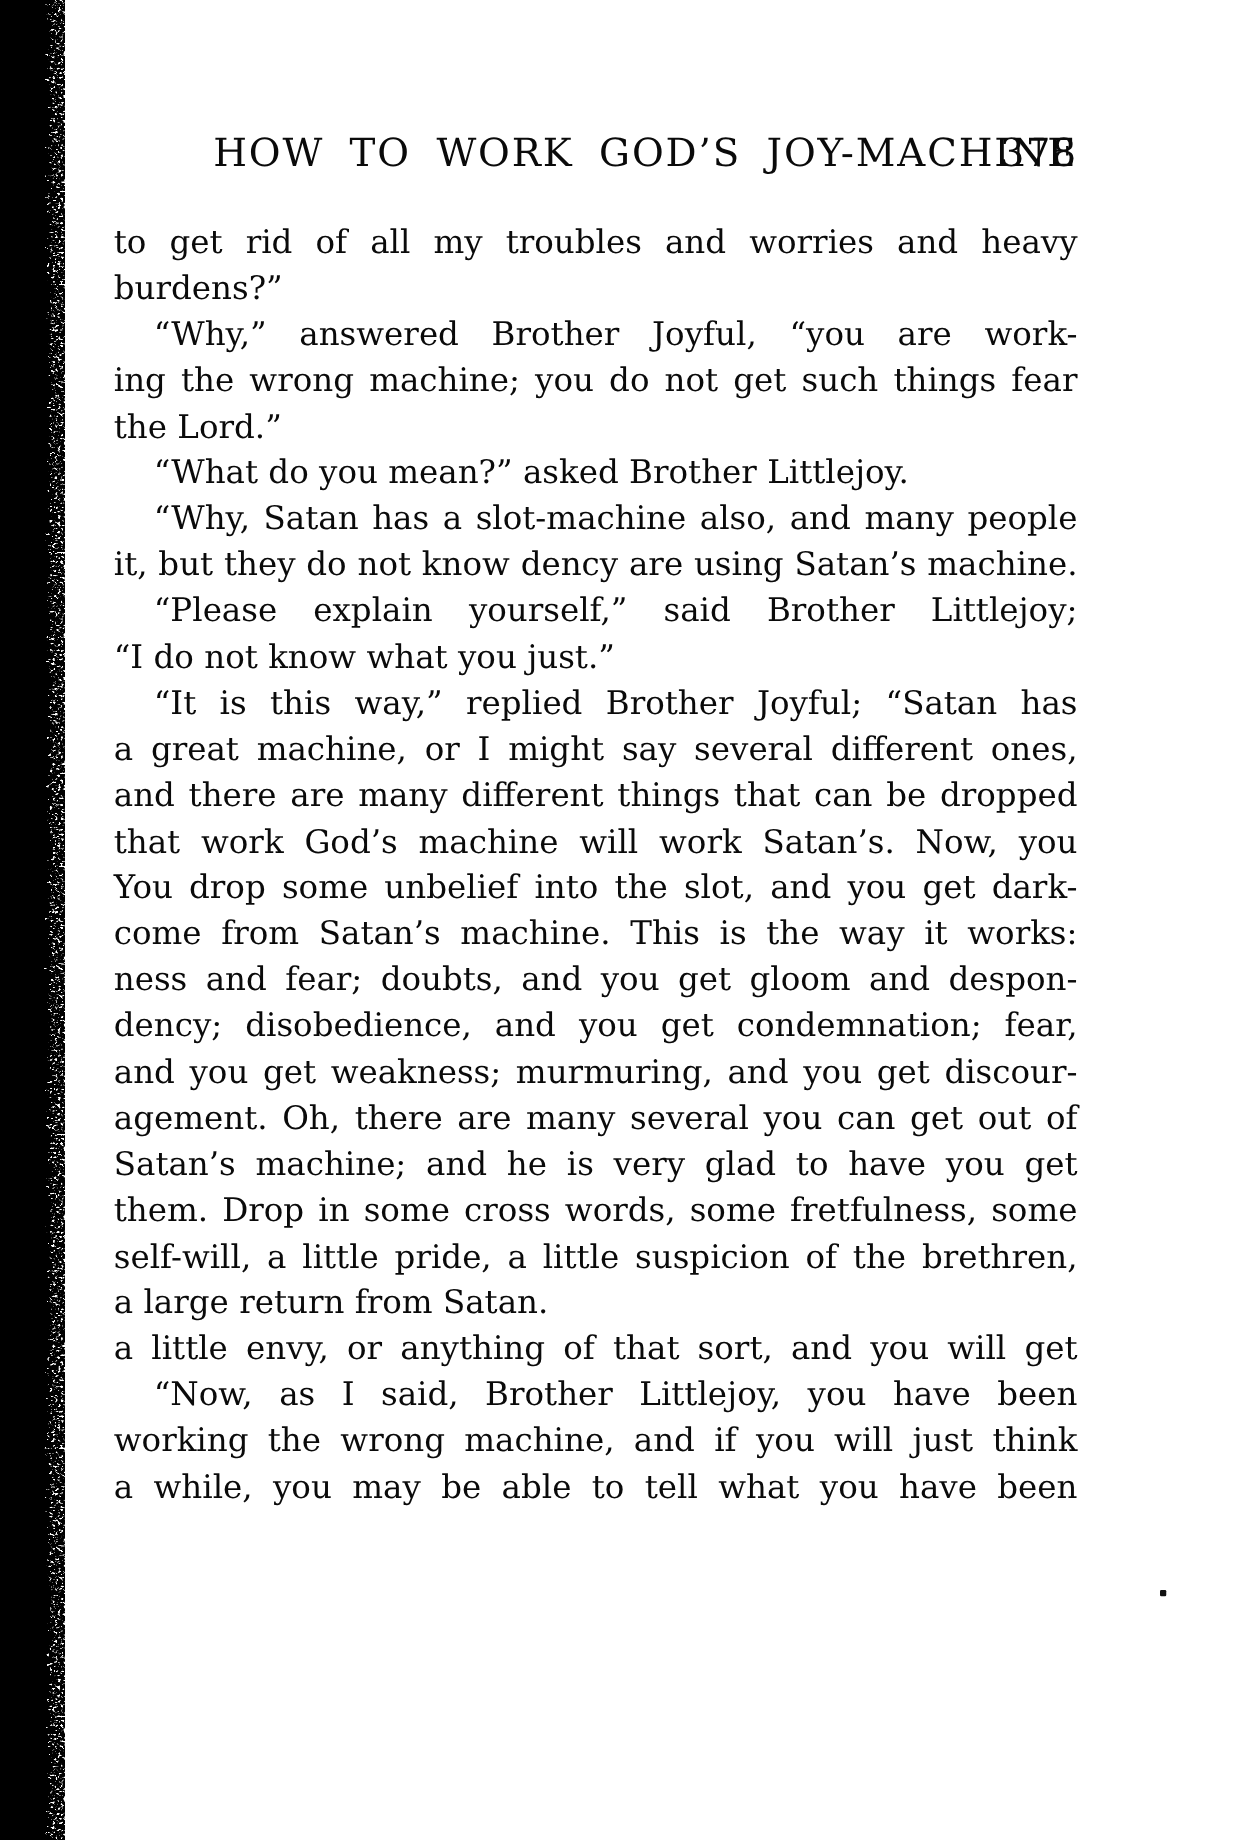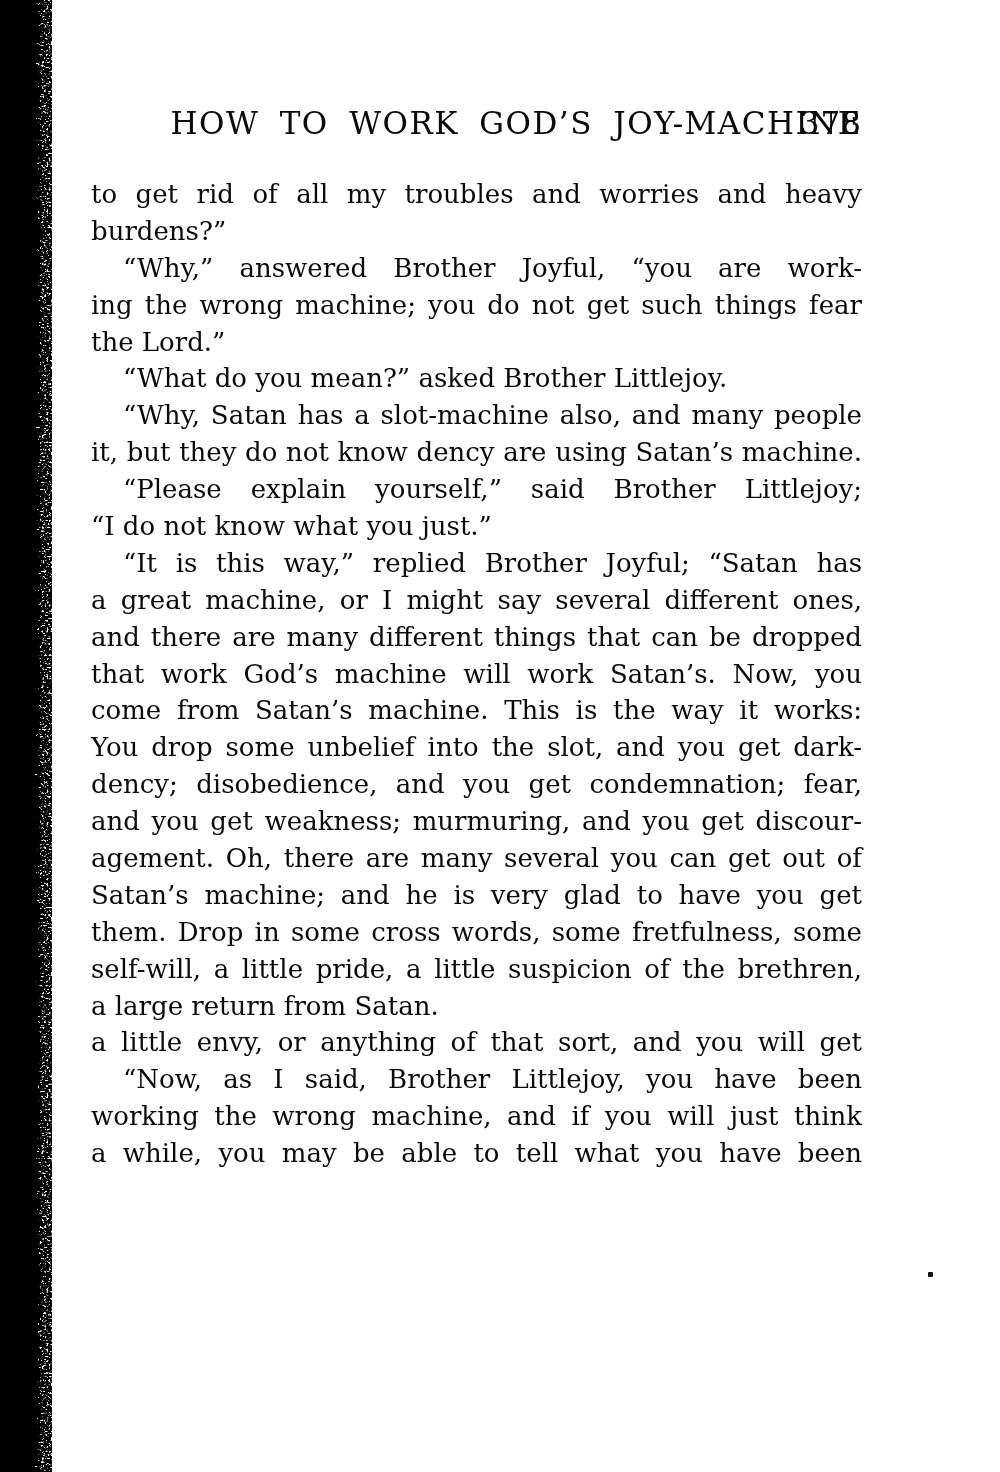--- a/index.html
+++ b/index.html
@@ -117,22 +117,23 @@
       <div class="line parend">the Lord.”</div>
       <div class="line indent parend">“What do you mean?” asked Brother Littlejoy.</div>
       <div class="line indent">“Why, Satan has a slot-machine also, and many people</div>
       <div class="line">it, but they do not know dency are using Satan’s machine.</div>
       <div class="line indent">“Please explain yourself,” said Brother Littlejoy;</div>
       <div class="line parend">“I do not know what you just.”</div>
       <div class="line indent">“It is this way,” replied Brother Joyful; “Satan has</div>
       <div class="line">a great machine, or I might say several different ones,</div>
       <div class="line">and there are many different things that can be dropped</div>
       <div class="line">that work God’s machine will work Satan’s.  Now, you</div>
+      <div class="line">You drop some unbelief into the slot, and you get dark-</div>
       <div class="line">come from Satan’s machine.  This is the way it works:</div>
-      <div class="line">You drop some unbelief into the slot, and you get dark-</div>
+      <div class="line">ness and fear; doubts, and you get gloom and despon-</div>
       <div class="line">dency; disobedience, and you get condemnation; fear,</div>
       <div class="line">and you get weakness; murmuring, and you get discour-</div>
       <div class="line">agement.  Oh, there are many several you can get out of</div>
       <div class="line">Satan’s machine; and he is very glad to have you get</div>
       <div class="line">them.  Drop in some cross words, some fretfulness, some</div>
       <div class="line">self-will, a little pride, a little suspicion of the brethren,</div>
       <div class="line parend">a large return from Satan.</div>
       <div class="line">a little envy, or anything of that sort, and you will get</div>
       <div class="line indent">“Now, as I said, Brother Littlejoy, you have been</div>
       <div class="line">working the wrong machine, and if you will just think</div>

